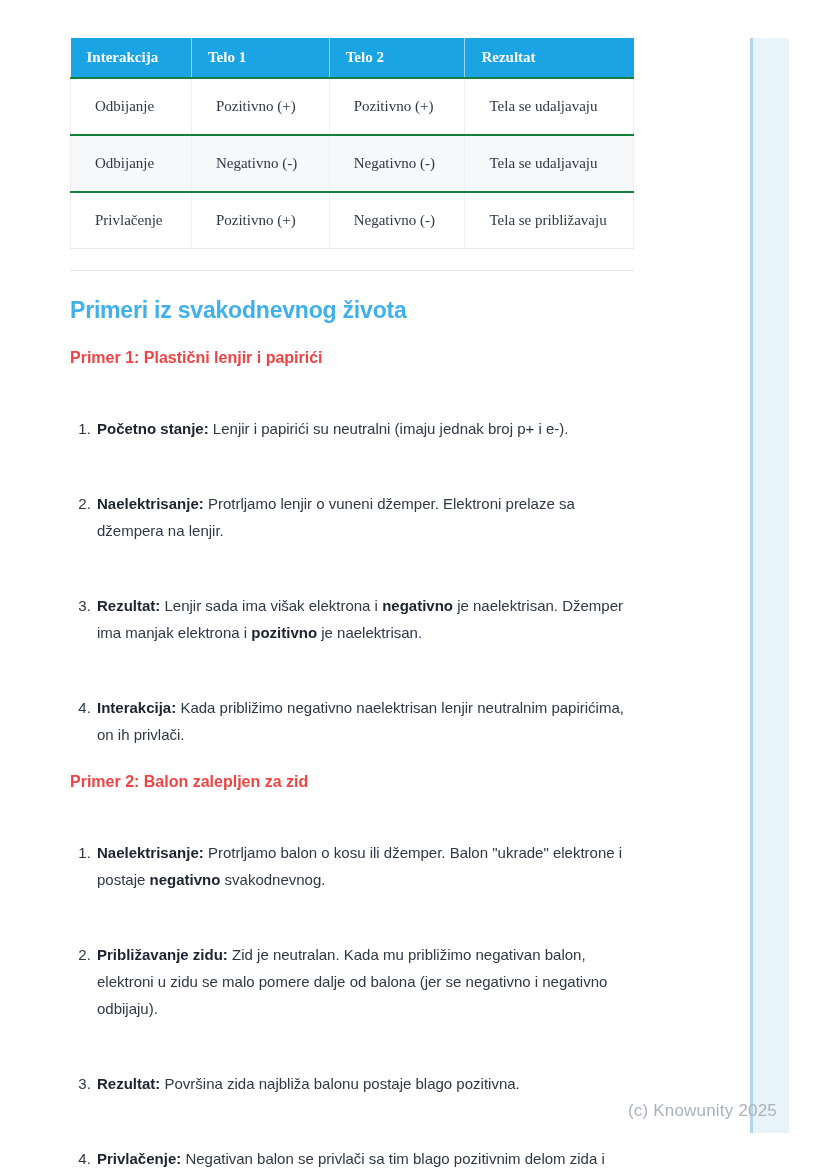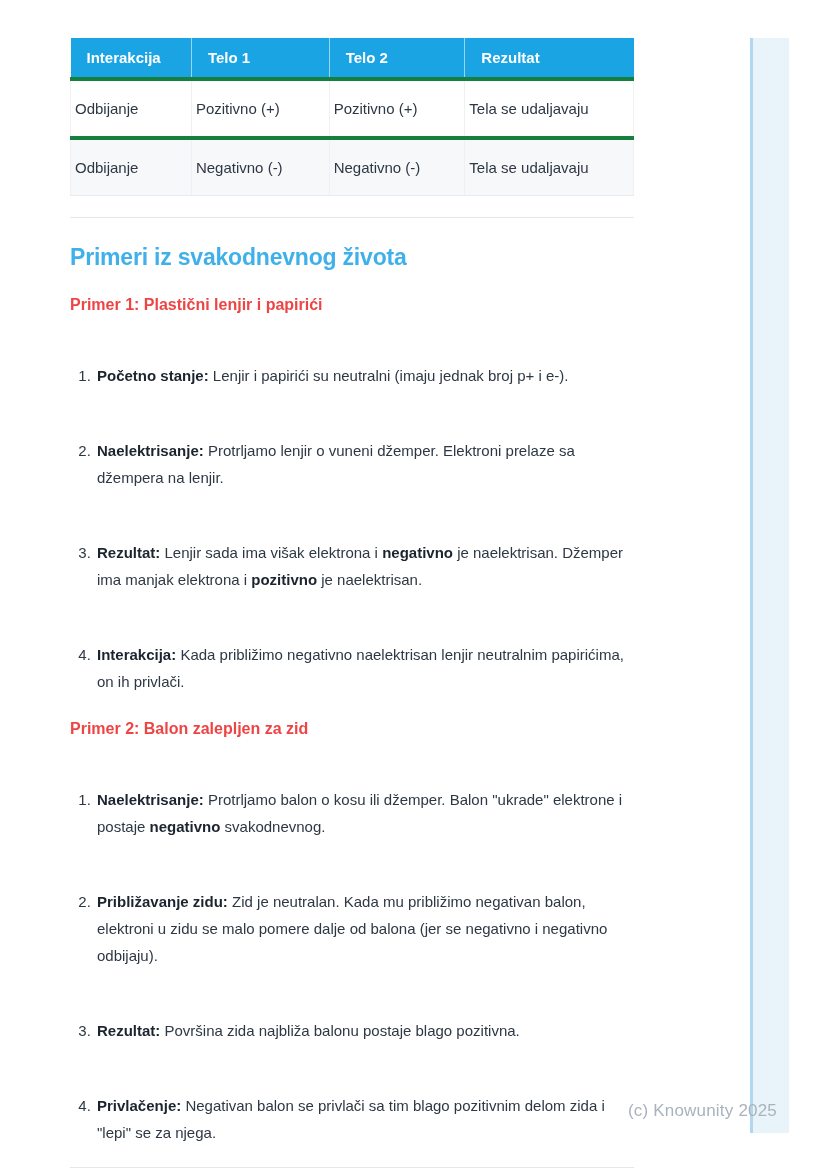--- a/index.html
+++ b/index.html
@@ -16,36 +16,37 @@
     position: absolute;
     left: 70px; top: 38px;
     width: 564px;
   }
 
   
   table.interaction {
     width: 100%;
     border-collapse: collapse;
     font-size: 15px;
+    font-family: Liberation Serif, serif;
   }
   table.interaction thead th {
     background: #1ba4e4;
     color: #ffffff;
     font-weight: bold;
     text-align: left;
     font-size: 15px;
     padding: 11px 16px;
     border-right: 1px solid rgba(255,255,255,0.55);
   }
   table.interaction thead th:last-child { border-right: none; }
   table.interaction tbody td {
-    padding: 14px 4px;
+    padding: 14px 24px;
     line-height: 27px;
     color: #2e3844;
-    border-top: 4px solid #15803d;
+    border-top: 2px solid #15803d;
     border-right: 1px solid #eef0f3;
     background: #ffffff;
   }
   table.interaction tbody td:first-child { border-left: 1px solid #eef0f3; }
   table.interaction tbody td:last-child { border-right: 1px solid #eef0f3; }
   table.interaction tbody tr:nth-child(even) td { background: #f7f8fa; }
   table.interaction tbody tr:last-child td { border-bottom: 1px solid #e7eaee; }
 
   
   p.para {
@@ -135,20 +136,26 @@
         <td>Pozitivno (+)</td>
         <td>Pozitivno (+)</td>
         <td>Tela se udaljavaju</td>
       </tr>
       <tr>
         <td>Odbijanje</td>
         <td>Negativno (-)</td>
         <td>Negativno (-)</td>
         <td>Tela se udaljavaju</td>
       </tr>
+      <tr>
+        <td>Privlačenje</td>
+        <td>Pozitivno (+)</td>
+        <td>Negativno (-)</td>
+        <td>Tela se približavaju</td>
+      </tr>
     </tbody>
   </table>
 
 
   <hr class="divider">
 
   <h2 class="section-title">Primeri iz svakodnevnog života</h2>
 
   <h3 class="sub-title">Primer 1: Plastični lenjir i papirići</h3>
   <ol class="steps">

